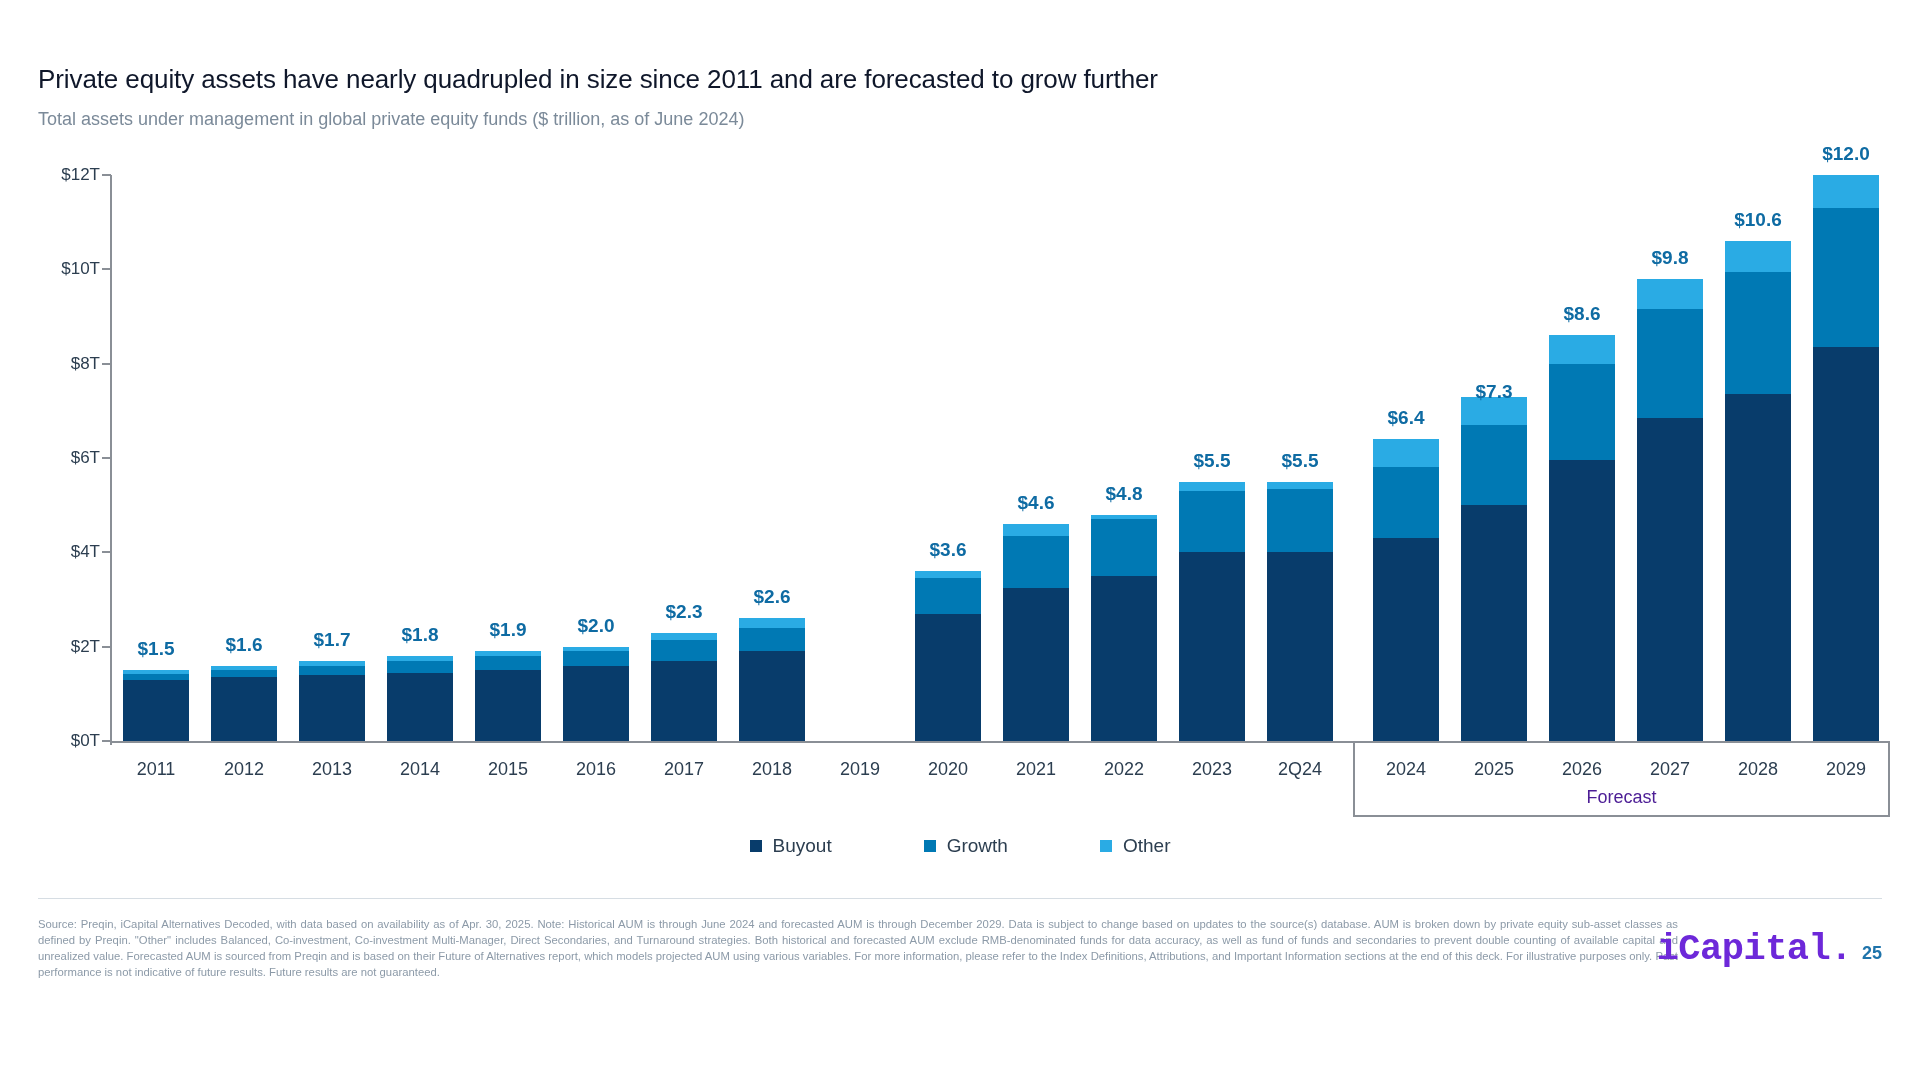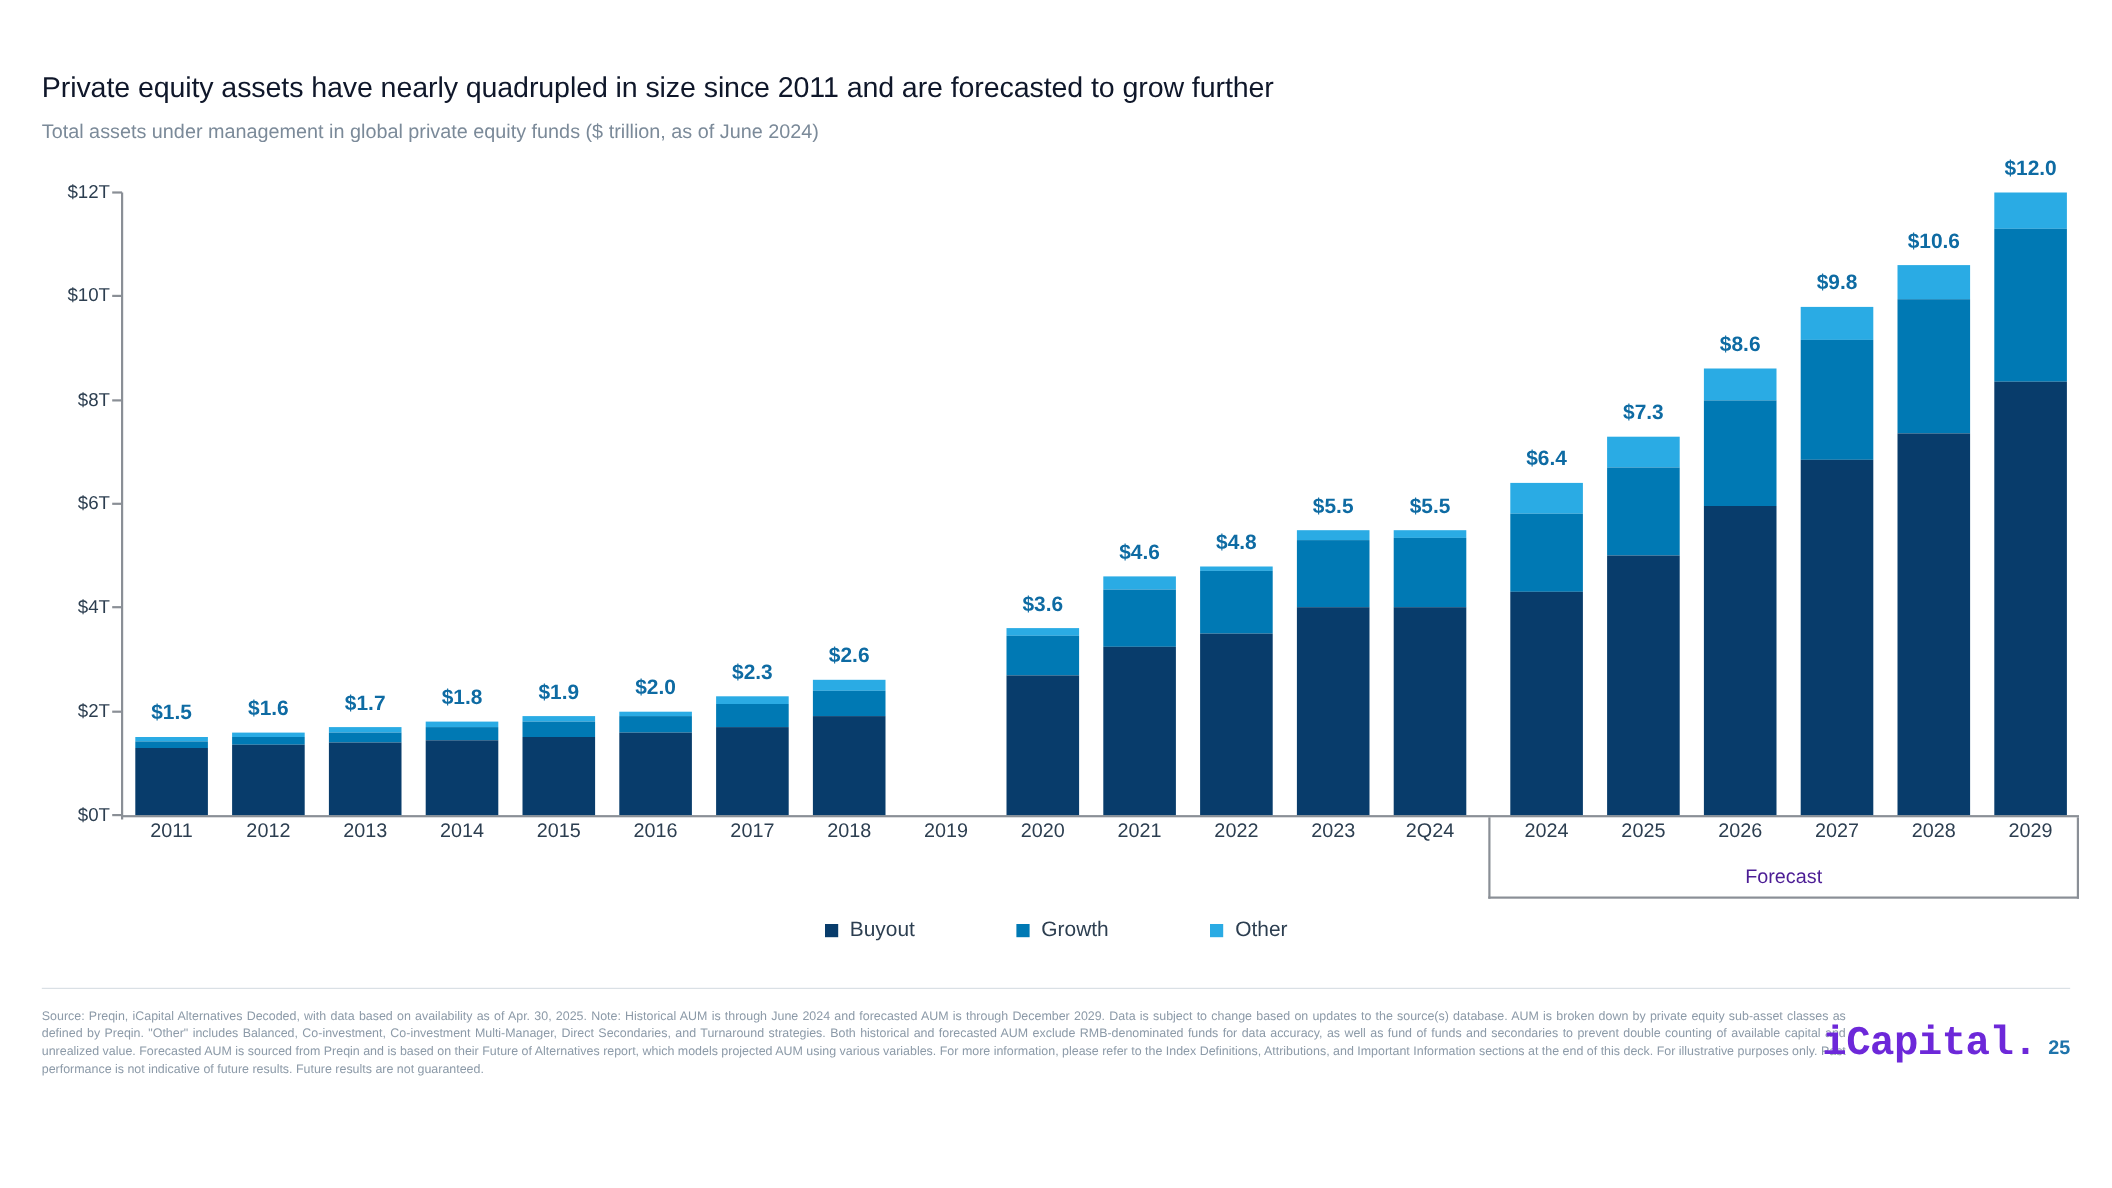--- a/index.html
+++ b/index.html
@@ -102,21 +102,21 @@
   }
 
   
   #xaxis {
     position: absolute;
     left: 74px; top: 568px;
     width: 1778px; height: 76px;
   }
   .xtick-label {
     position: absolute;
-    top: 2px;
+    top: 16px;
     transform: translateX(-50%);
     font-size: 18px;
     color: #2c3e50;
     white-space: nowrap;
   }
   #forecast-divider {
     position: absolute;
     left: 1251px; top: 0;
     width: 2px; height: 74px;
     background: #8a8f96;
@@ -332,21 +332,21 @@
             <div class="seg seg-buyout" style="height: 202.817px; background: rgb(8, 60, 107);"></div>
           </div>
           <div class="bar-total-label" style="bottom: 311.867px;">$6.4</div>
         </div>
         <div class="bar-group" style="left: 1349.44px; width: 65.12px;">
           <div class="bar-stack">
             <div class="seg seg-other" style="height: 28.3px; background: rgb(42, 171, 228);"></div>
             <div class="seg seg-growth" style="height: 80.1833px; background: rgb(0, 121, 180);"></div>
             <div class="seg seg-buyout" style="height: 235.833px; background: rgb(8, 60, 107);"></div>
           </div>
-          <div class="bar-total-label" style="bottom: 354px; margin-top: 28px;">$7.3</div>
+          <div class="bar-total-label" style="bottom: 338px; margin-top: 28px;">$7.3</div>
         </div>
         <div class="bar-group" style="left: 1437.44px; width: 65.12px;">
           <div class="bar-stack">
             <div class="seg seg-other" style="height: 28.3px; background: rgb(42, 171, 228);"></div>
             <div class="seg seg-growth" style="height: 96.6917px; background: rgb(0, 121, 180);"></div>
             <div class="seg seg-buyout" style="height: 280.642px; background: rgb(8, 60, 107);"></div>
           </div>
           <div class="bar-total-label" style="bottom: 415.633px;">$8.6</div>
         </div>
         <div class="bar-group" style="left: 1525.44px; width: 65.12px;">

